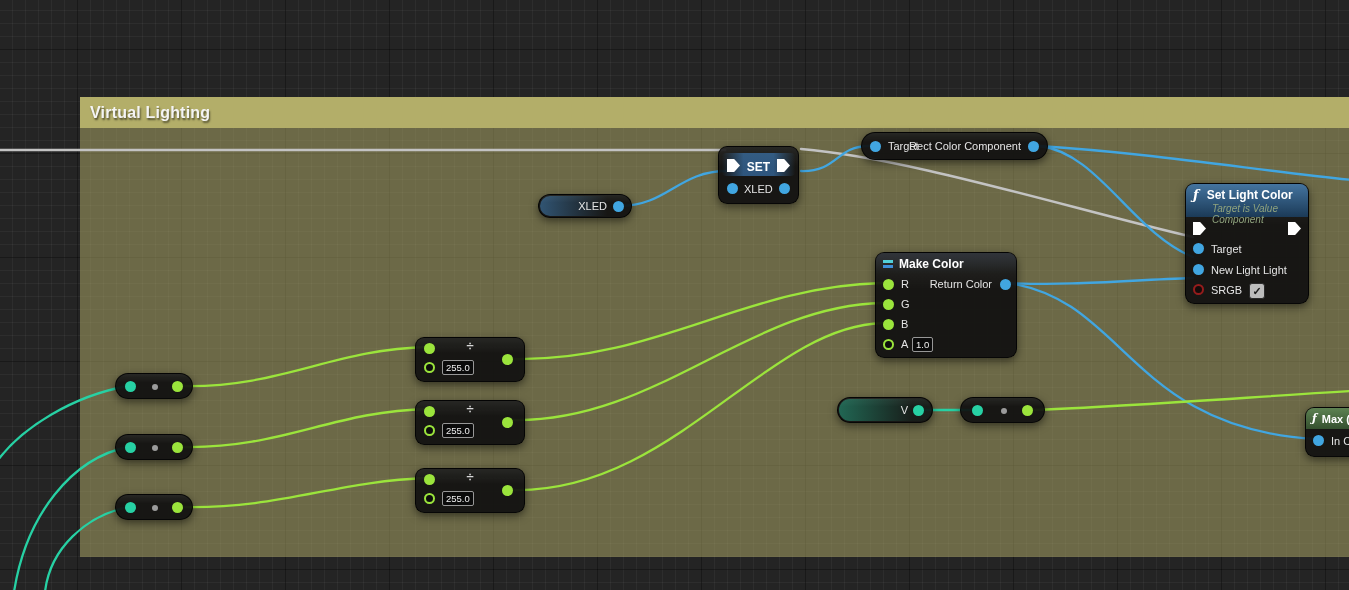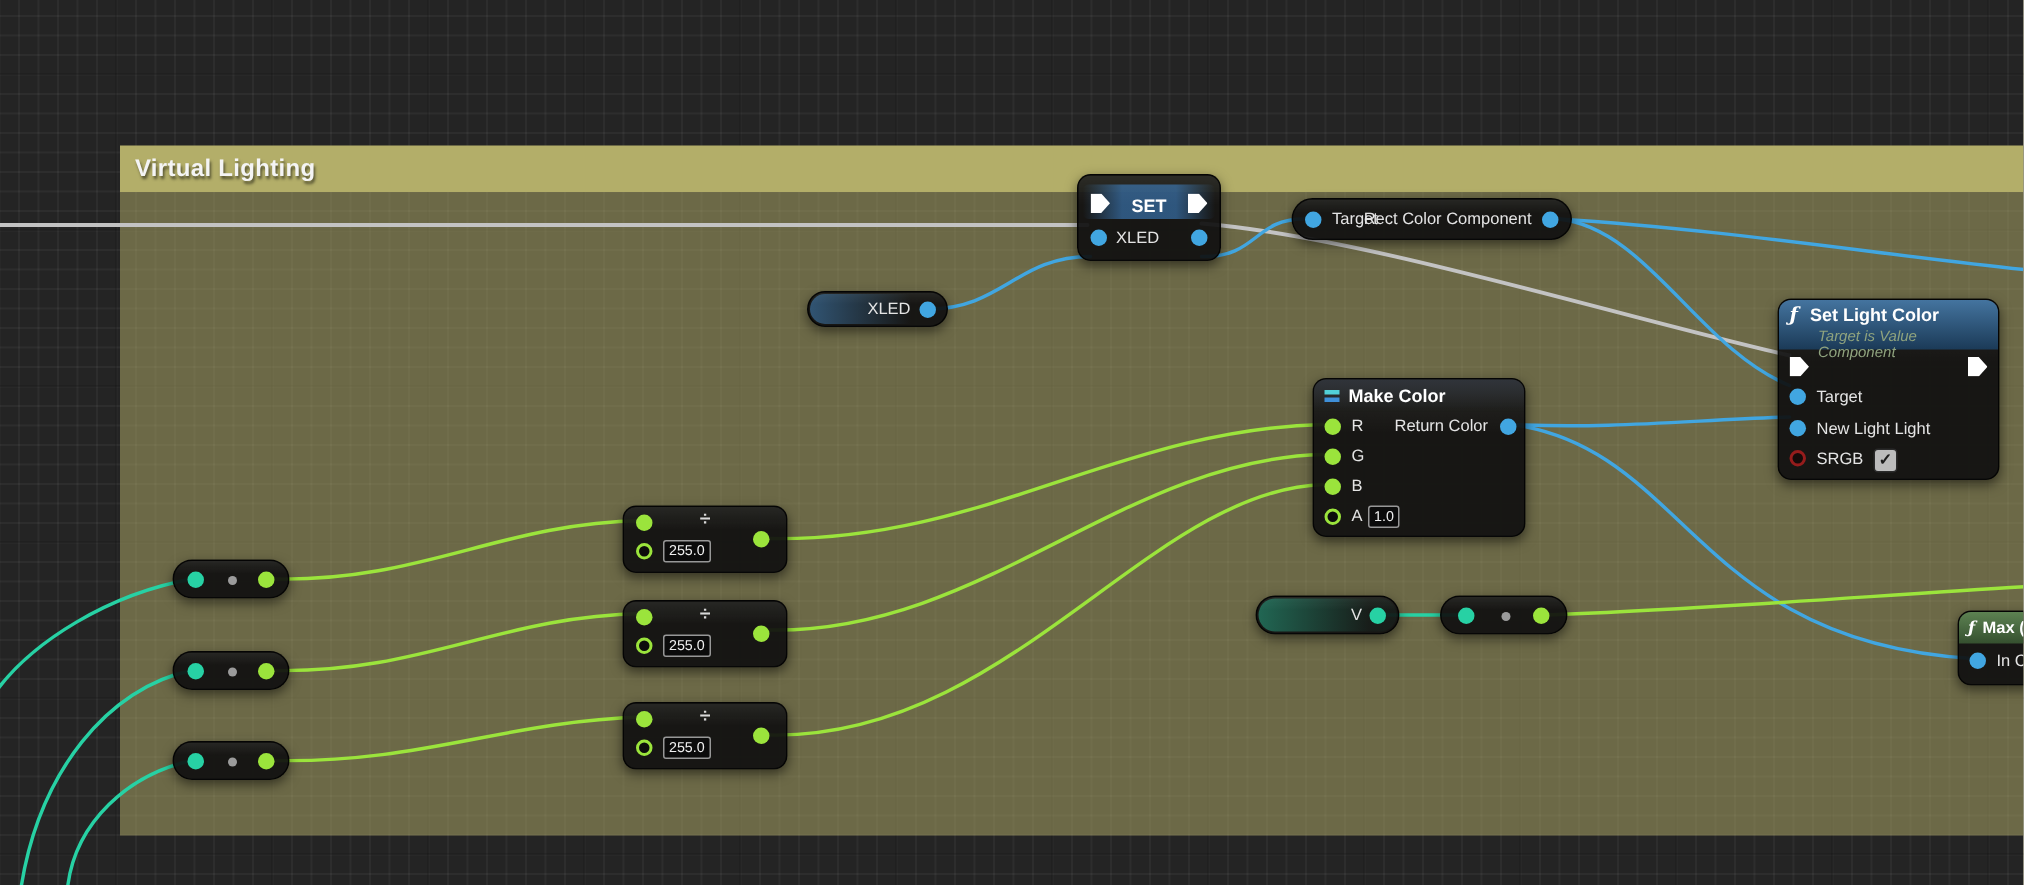--- a/index.html
+++ b/index.html
@@ -103,38 +103,38 @@
     <path class="w-teal" d="M 919 410 L 975 410"></path>
     <path class="w-green" d="M 1032 410 C 1140 406 1250 397 1352 391"></path>
   </svg>
 
   <div class="node pill" style="left:538px;top:194px;width:94px;height:24px;">
     <div class="sheen sheen-blue"></div>
     <span class="lbl" style="right:24px;top:5px;">XLED</span>
     <span class="pin f-blue" style="right:7px;top:6px;"></span>
   </div>
 
-  <div class="node" style="left:718px;top:116px;width:96px;height:58px;">
+  <div class="node" style="left:718px;top:146px;width:81px;height:58px;">
     <div class="set-band"></div>
     <span class="exec" style="left:8px;top:12px;"></span>
     <span class="lbl hdr-title" style="left:0;right:0;top:13px;text-align:center;">SET</span>
     <span class="exec" style="right:8px;top:12px;"></span>
     <span class="pin f-blue" style="left:8px;top:36px;"></span>
     <span class="lbl" style="left:25px;top:36px;">XLED</span>
     <span class="pin f-blue" style="right:8px;top:36px;"></span>
   </div>
 
   <div class="node pill" style="left:861px;top:132px;width:187px;height:28px;">
     <span class="pin f-blue" style="left:8px;top:8px;"></span>
     <span class="lbl" style="left:26px;top:7px;">Target</span>
     <span class="lbl" style="right:26px;top:7px;">Rect Color Component</span>
     <span class="pin f-blue" style="right:8px;top:8px;"></span>
   </div>
 
-  <div class="node" style="left:1185px;top:199px;width:148px;height:121px;">
+  <div class="node" style="left:1185px;top:183px;width:124px;height:121px;">
     <div class="hdr hdr-blue">
       <span><span class="fn-icon">ƒ</span>
       <span class="hdr-title" style="margin-left:5px;">Set Light Color</span></span>
       <span class="hdr-sub">Target is Value Component</span>
     </div>
     <span class="exec" style="left:7px;top:38px;"></span>
     <span class="exec" style="right:7px;top:38px;"></span>
     <span class="pin f-blue" style="left:7px;top:59px;"></span>
     <span class="lbl" style="left:25px;top:59px;">Target</span>
     <span class="pin f-blue" style="left:7px;top:80px;"></span>

